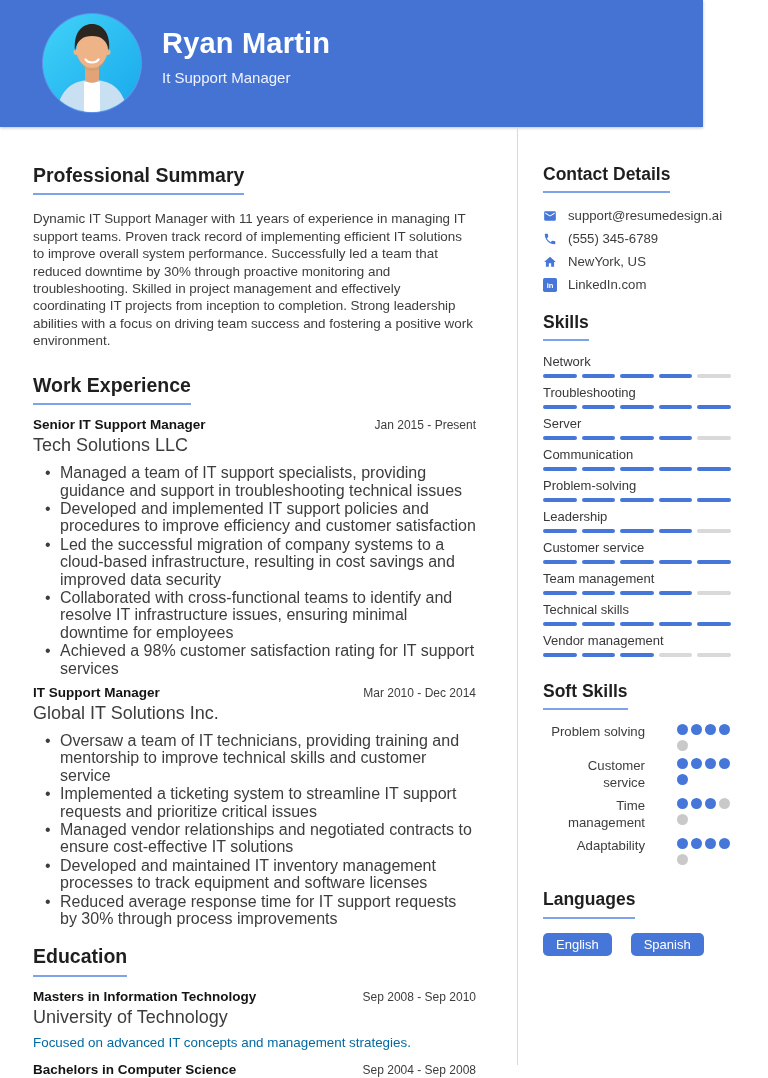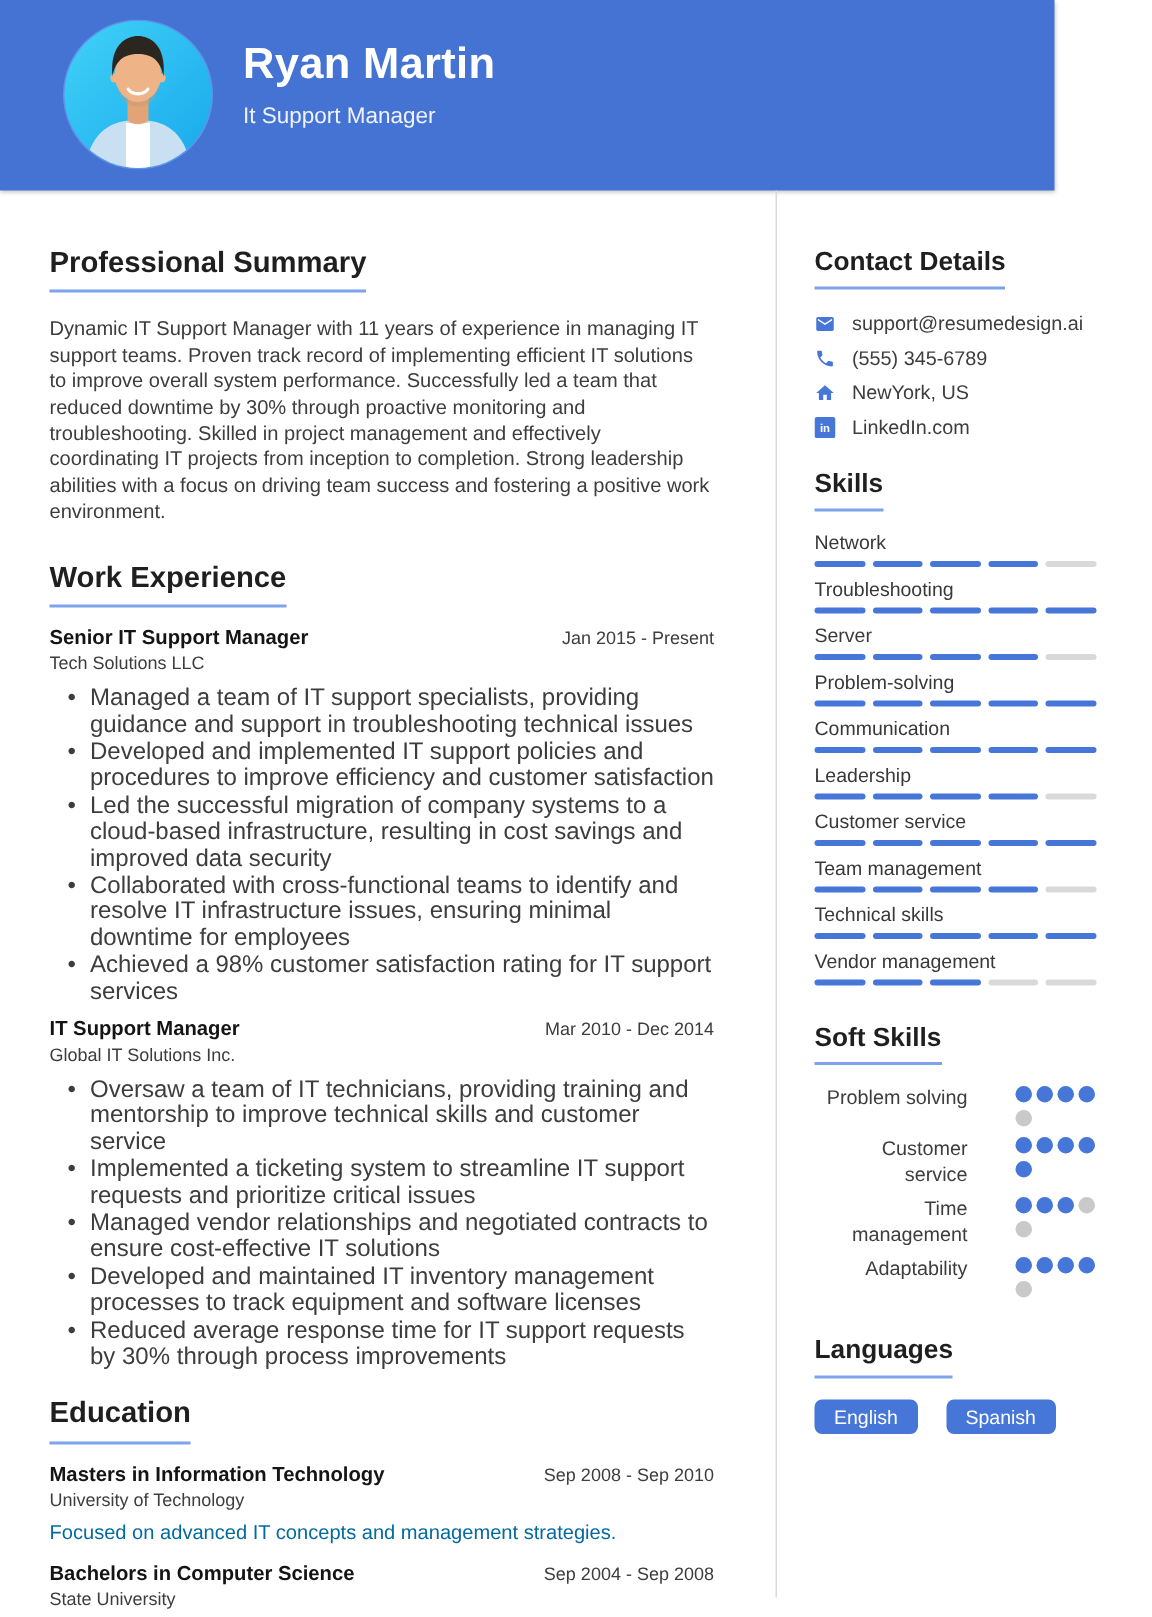--- a/index.html
+++ b/index.html
@@ -34,21 +34,21 @@
   .side h2 { font-size:17.5px; }
 
   
   .summary-text { margin-top:15px; font-size:13.4px; line-height:17.4px; color:#3d3d3d; }
   .section-experience h2 { margin-top:24px; }
   .job { margin-top:12px; }
   .job + .job { margin-top:8px; }
   .entry-head { display:flex; justify-content:space-between; align-items:flex-start; }
   .entry-title { font-size:13.5px; font-weight:700; color:#141414; }
   .entry-date { font-size:12px; color:#3d3d3d; white-space:nowrap; padding-top:1px; }
-  .entry-sub { font-size:12px; color:#3d3d3d; margin-top:3px; }
+  .entry-sub { font-size:18px; color:#3d3d3d; margin-top:3px; }
   ul.bullets { list-style:none; margin:8px 0 4px 0; }
   ul.bullets li {
     position:relative; padding-left:27px; font-size:16px; line-height:17.4px;
     color:#3d3d3d; margin-bottom:1px;
   }
   ul.bullets li::before { content:"•"; position:absolute; left:12px; top:0; color:#3d3d3d; }
   .section-education h2 { margin-top:18px; }
   .degree { margin-top:12px; }
   .degree-desc { font-size:13.4px; color:#0369a1; margin-top:7px; }
 
@@ -276,32 +276,32 @@
             <div class="bar">
               <span class="seg on"></span>
               <span class="seg on"></span>
               <span class="seg on"></span>
               <span class="seg on"></span>
               <span class="seg"></span>
             </div>
           </div>
 
           <div class="skill">
+            <div class="skill-name">Communication</div>
+            <div class="bar">
+              <span class="seg on"></span>
+              <span class="seg on"></span>
+              <span class="seg on"></span>
+              <span class="seg on"></span>
+              <span class="seg on"></span>
+            </div>
+          </div>
+
+          <div class="skill">
             <div class="skill-name">Problem-solving</div>
-            <div class="bar">
-              <span class="seg on"></span>
-              <span class="seg on"></span>
-              <span class="seg on"></span>
-              <span class="seg on"></span>
-              <span class="seg on"></span>
-            </div>
-          </div>
-
-          <div class="skill">
-            <div class="skill-name">Communication</div>
             <div class="bar">
               <span class="seg on"></span>
               <span class="seg on"></span>
               <span class="seg on"></span>
               <span class="seg on"></span>
               <span class="seg on"></span>
             </div>
           </div>
 
           <div class="skill">

